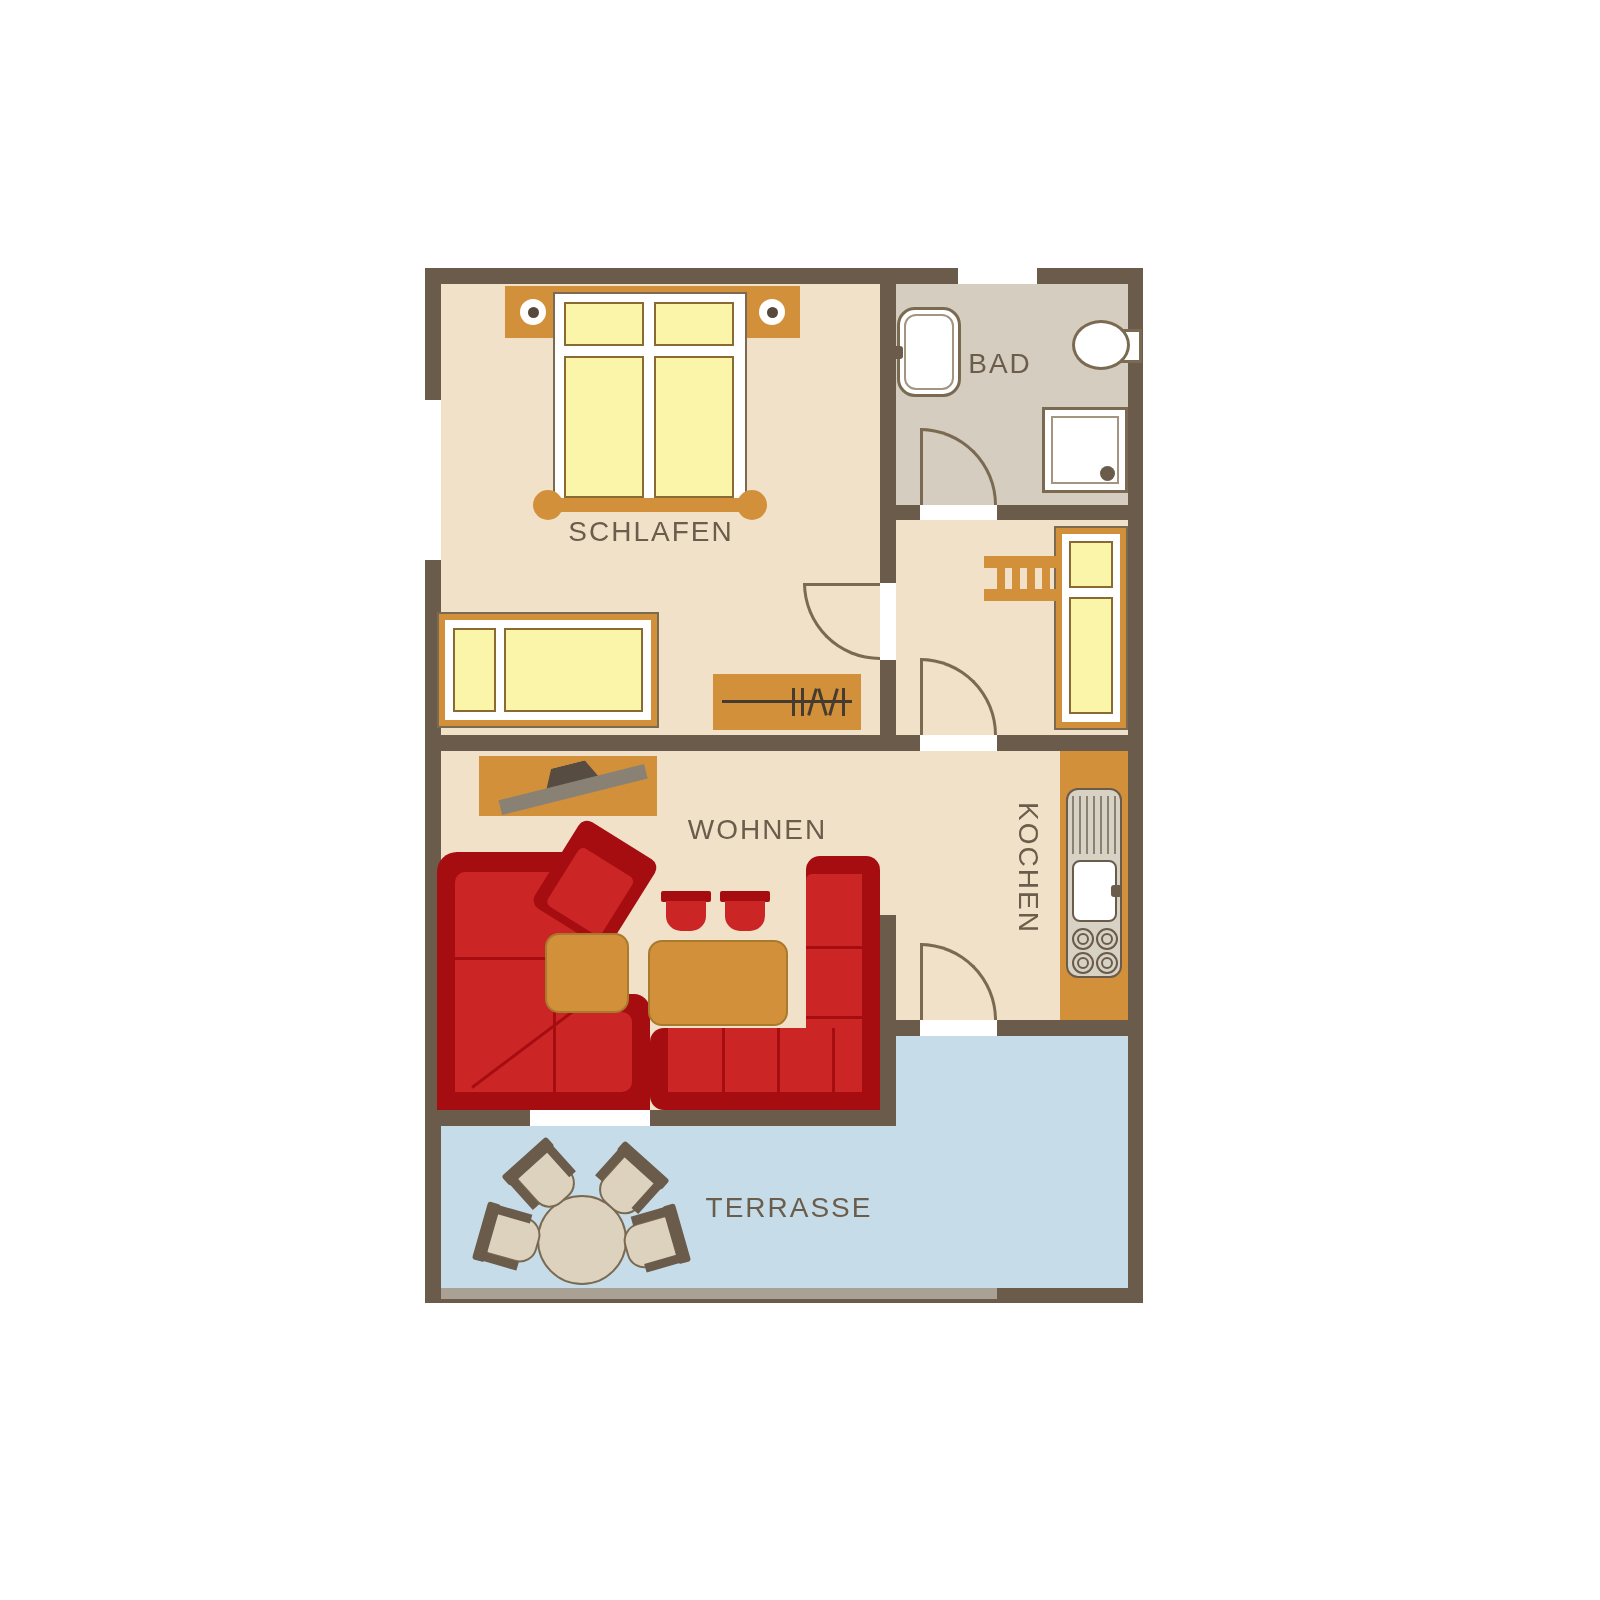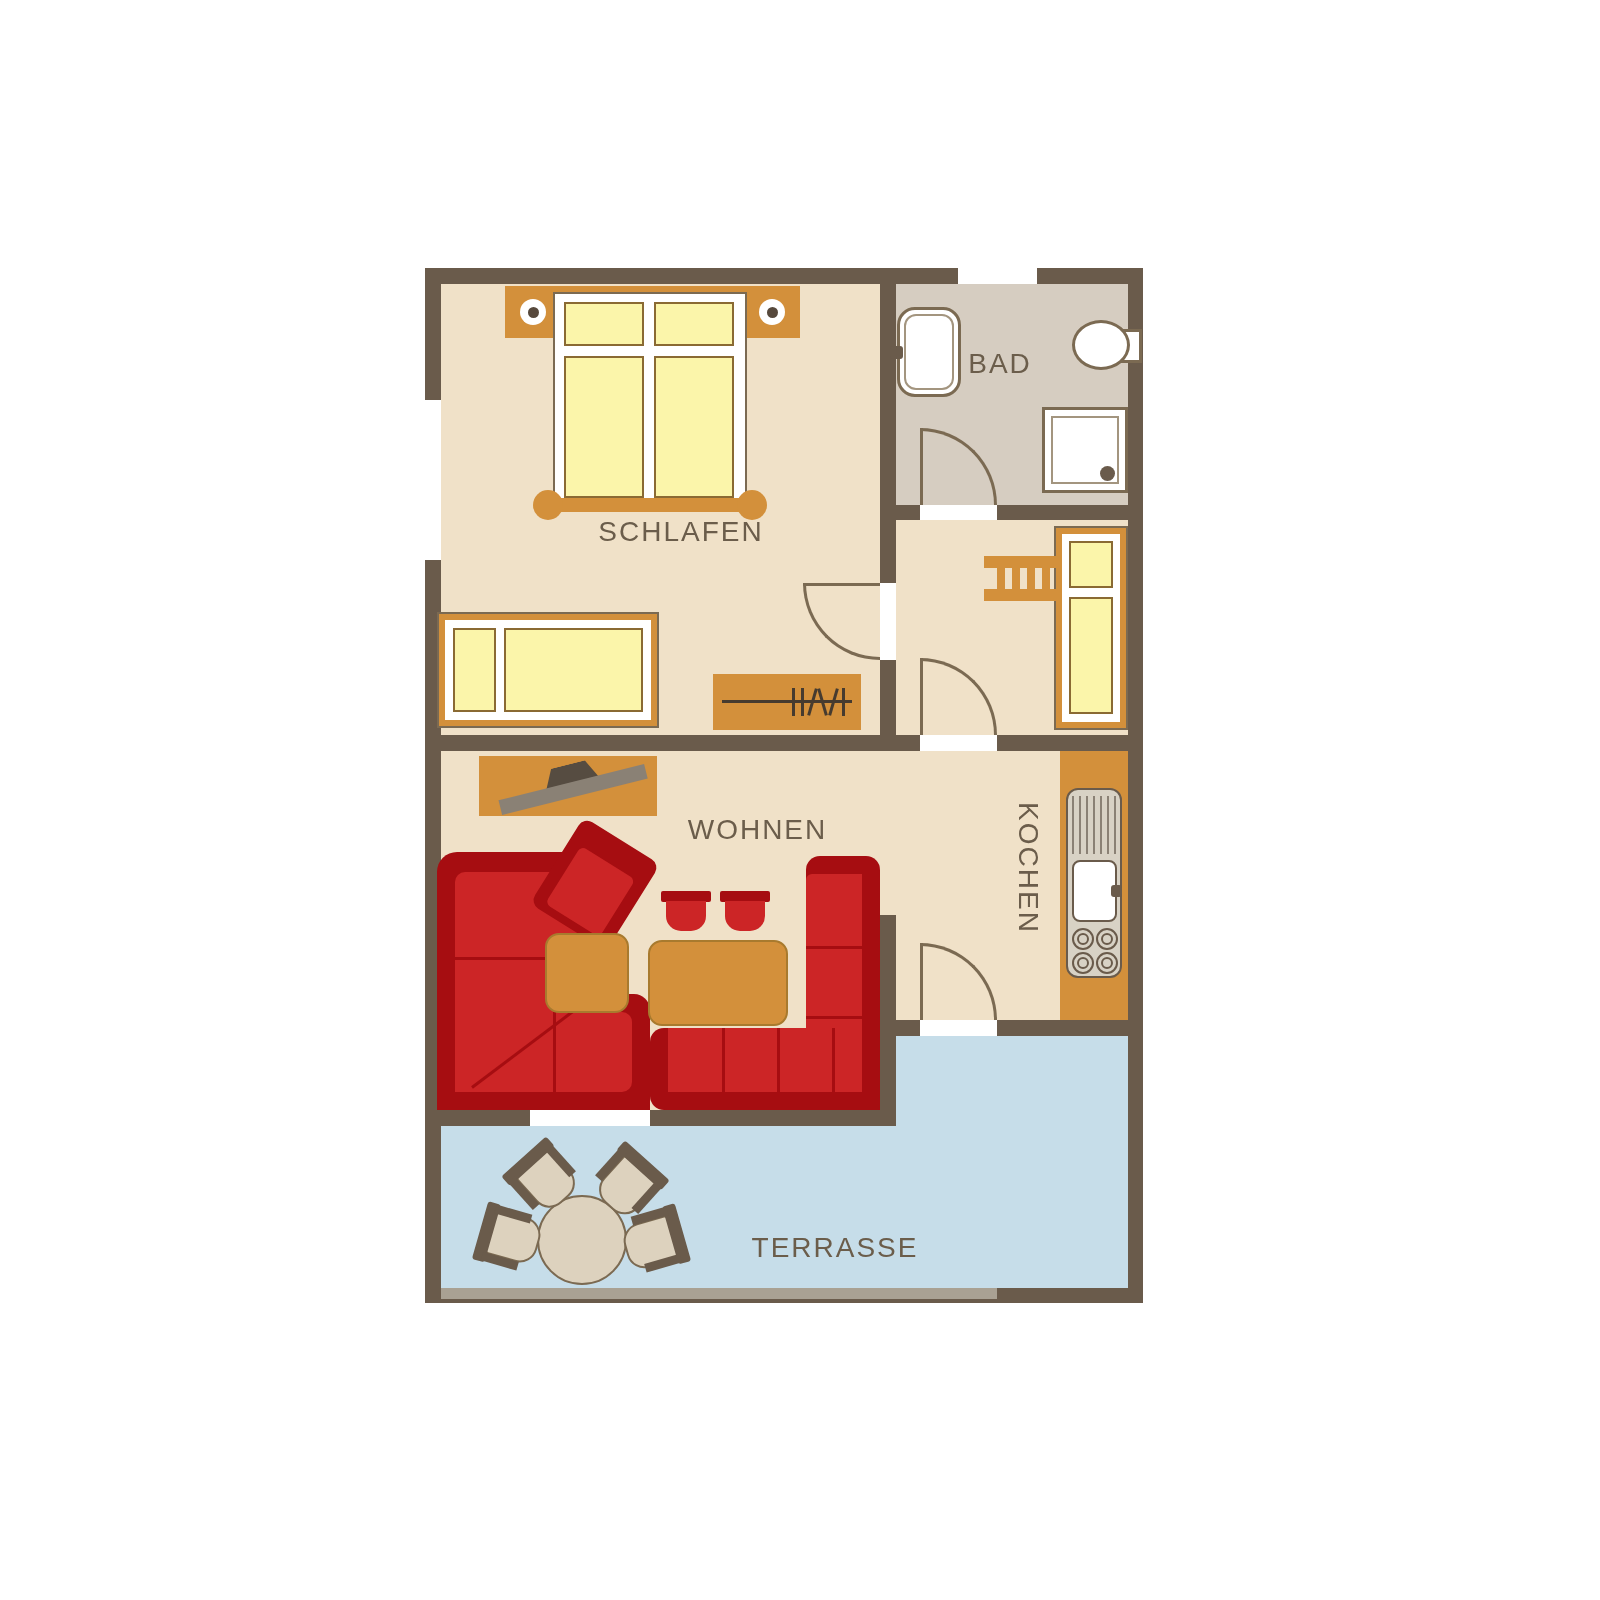--- a/index.html
+++ b/index.html
@@ -88,21 +88,21 @@
   </div>
   <div class="abs framew" style="left:553px;top:292px;width:194px;height:216px;"></div>
   <div class="abs yellow" style="left:564px;top:302px;width:80px;height:44px;"></div>
   <div class="abs yellow" style="left:654px;top:302px;width:80px;height:44px;"></div>
   <div class="abs yellow" style="left:564px;top:356px;width:80px;height:142px;"></div>
   <div class="abs yellow" style="left:654px;top:356px;width:80px;height:142px;"></div>
   <div class="abs orange" style="left:542px;top:498px;width:216px;height:14px;"></div>
   <div class="abs orange" style="left:533px;top:490px;width:30px;height:30px;border-radius:50%;"></div>
   <div class="abs orange" style="left:737px;top:490px;width:30px;height:30px;border-radius:50%;"></div>
 
-  <div class="abs label" style="left:566px;top:518px;width:230px;">SCHLAFEN</div>
+  <div class="abs label" style="left:536px;top:518px;width:230px;">SCHLAFEN</div>
 
   <div class="abs orange" style="left:437px;top:612px;width:222px;height:116px;border:2px solid var(--line);"></div>
   <div class="abs white" style="left:445px;top:620px;width:206px;height:100px;"></div>
   <div class="abs yellow" style="left:453px;top:628px;width:43px;height:84px;"></div>
   <div class="abs yellow" style="left:504px;top:628px;width:139px;height:84px;"></div>
 
   <div class="abs orange" style="left:713px;top:674px;width:148px;height:56px;"></div>
   <div class="abs hline" style="left:722px;top:700px;width:130px;height:3px;"></div>
   <div class="abs hline" style="left:792px;top:688px;width:3px;height:28px;"></div>
   <div class="abs hline" style="left:801px;top:688px;width:3px;height:28px;"></div>
@@ -211,15 +211,15 @@
       <span class="tc-back"></span>
       <span class="tc-side-l"></span>
       <span class="tc-side-r"></span>
   </div>
   <div class="abs" style="left:628px;top:1211px;width:54px;height:58px;transform:rotate(74deg);">
     <span class="tc-seat"></span>
       <span class="tc-back"></span>
       <span class="tc-side-l"></span>
       <span class="tc-side-r"></span>
   </div>
-  <div class="abs label" style="left:720px;top:1194px;width:230px;margin-top:40px;">TERRASSE</div>
+  <div class="abs label" style="left:674px;top:1194px;width:230px;">TERRASSE</div>
 
 </div>
 
 </body></html>

